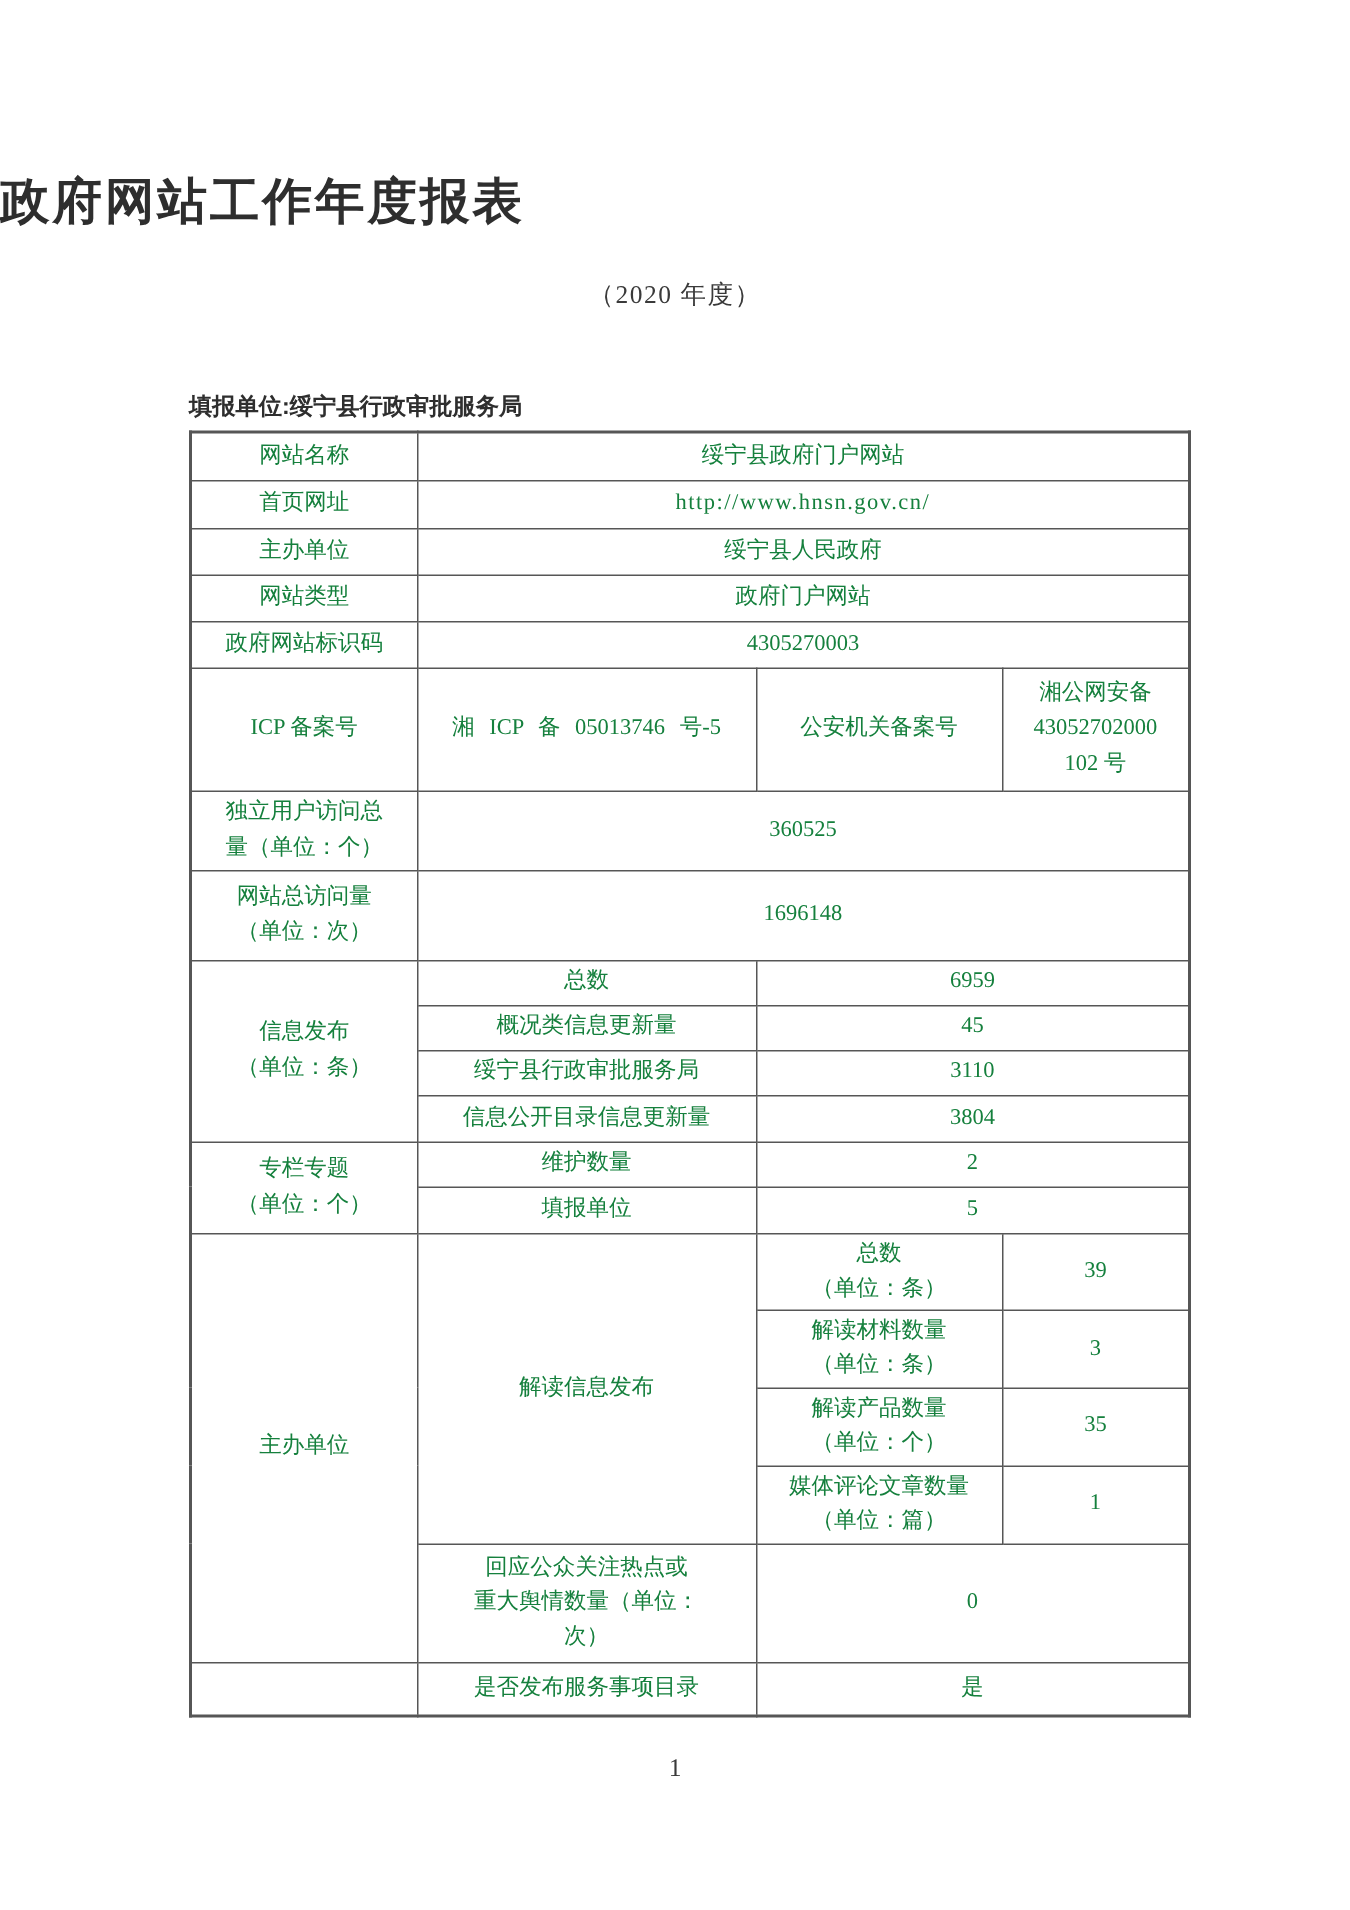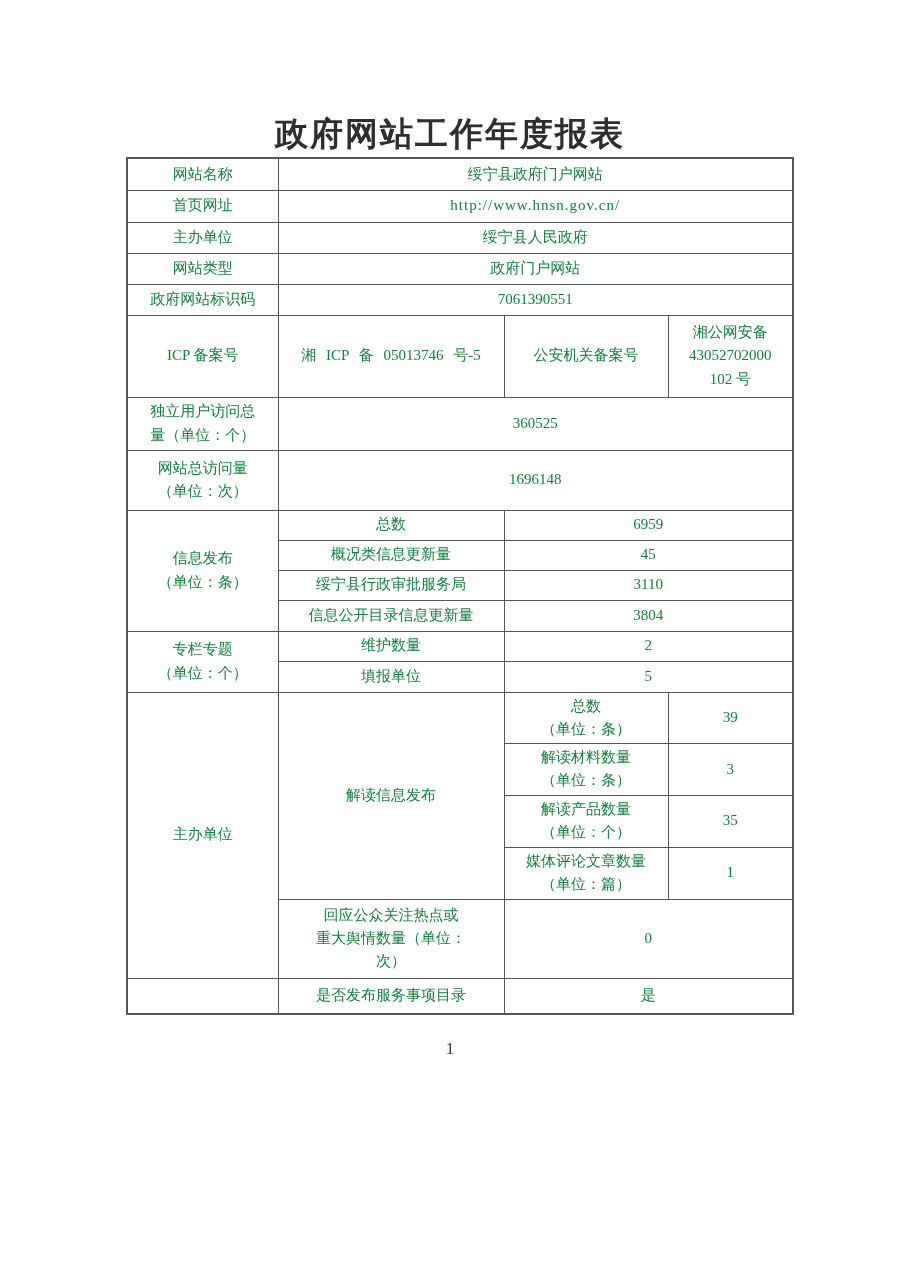--- a/index.html
+++ b/index.html
@@ -9,21 +9,21 @@
   }
   body {
     width: 900px;
     height: 1273px;
     position: relative;
     font-family: "Liberation Serif", "DejaVu Serif", serif;
     color: #3e3e3e;
   }
   .doc-title {
     margin: 112px 0 0 0;
-    text-align: center;
+    text-align: left;
     font-family: Liberation Serif, serif;
     font-weight: bold;
     font-size: 33px;
     letter-spacing: 2px;
     color: #2e2e2e;
   }
   .doc-subtitle {
     margin-top: 28px;
     text-align: center;
     font-size: 17px;
@@ -74,20 +74,22 @@
     font-size: 17px;
     color: #3a3a3a;
   }
 </style>
 </head>
 <body>
 
 <div>
 
   <h1 class="doc-title">政府网站工作年度报表</h1>
+  <div class="doc-subtitle">（2020 年度）</div>
+  <div class="filing-unit">填报单位:绥宁县行政审批服务局</div>
 
   <table class="report">
     <colgroup>
       <col style="width:151px">
       <col style="width:226px">
       <col style="width:164px">
       <col style="width:125px">
     </colgroup>
 
     <tbody>
@@ -106,21 +108,21 @@
       <td colspan="3">绥宁县人民政府</td>
     </tr>
 
     <tr class="r31">
       <td>网站类型</td>
       <td colspan="3">政府门户网站</td>
     </tr>
 
     <tr class="r31">
       <td>政府网站标识码</td>
-      <td colspan="3">7061390551</td>
+      <td colspan="3">4305270003</td>
     </tr>
 
     <tr class="r82">
       <td>ICP 备案号</td>
       <td class="wide-space">湘 ICP 备 05013746 号-5</td>
       <td>公安机关备案号</td>
       <td>湘公网安备
 43052702000
 102 号</td>
     </tr>

